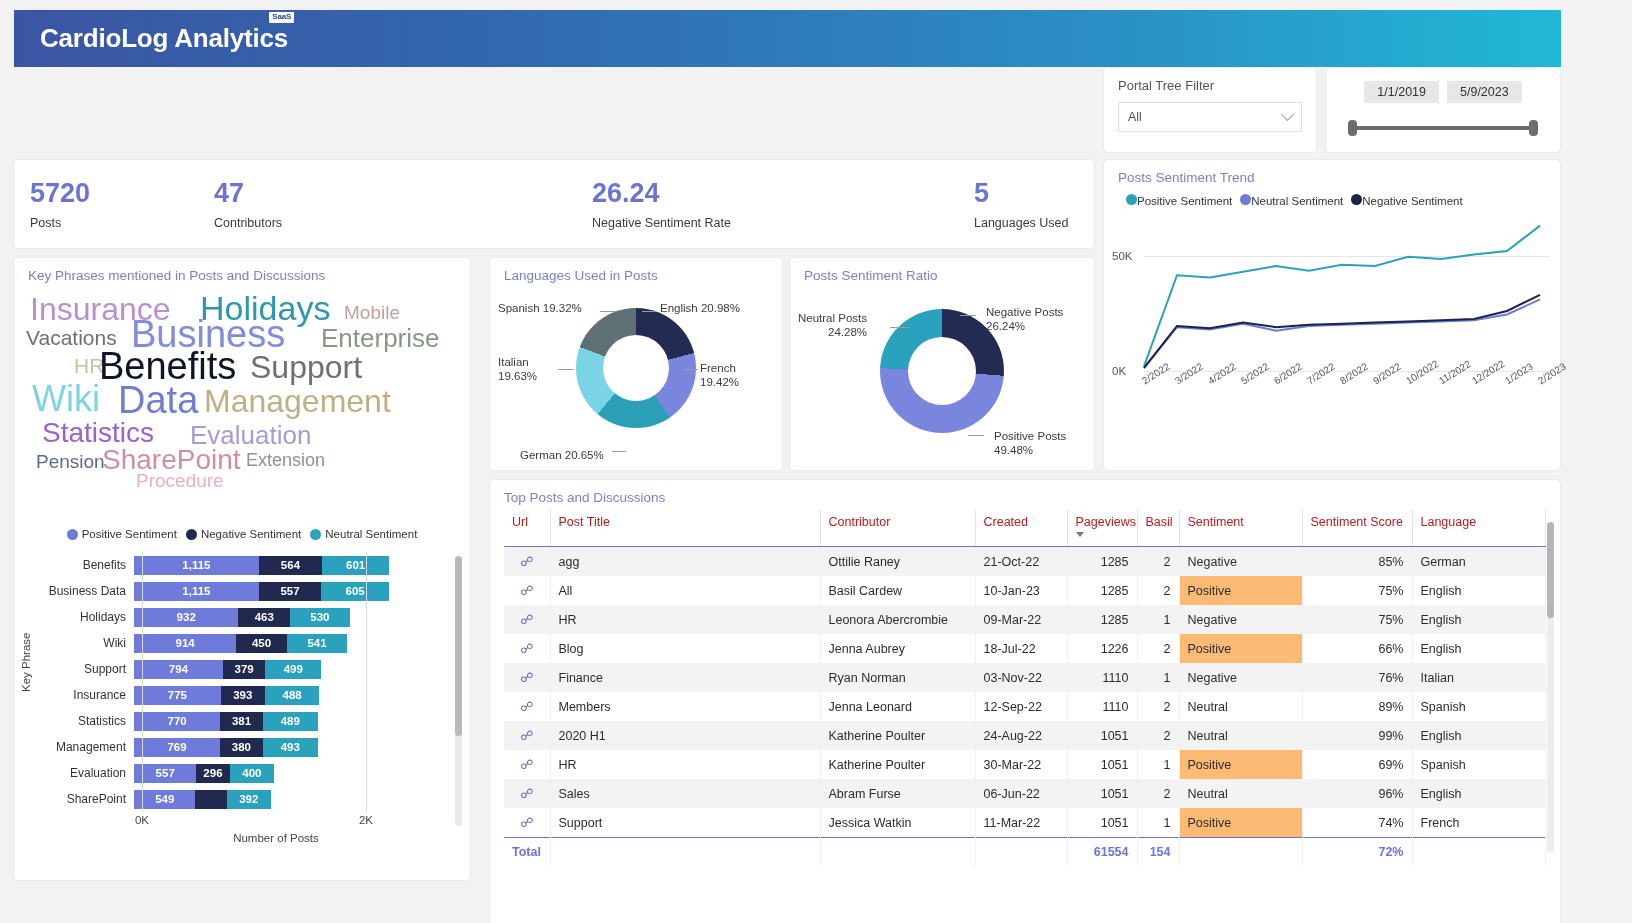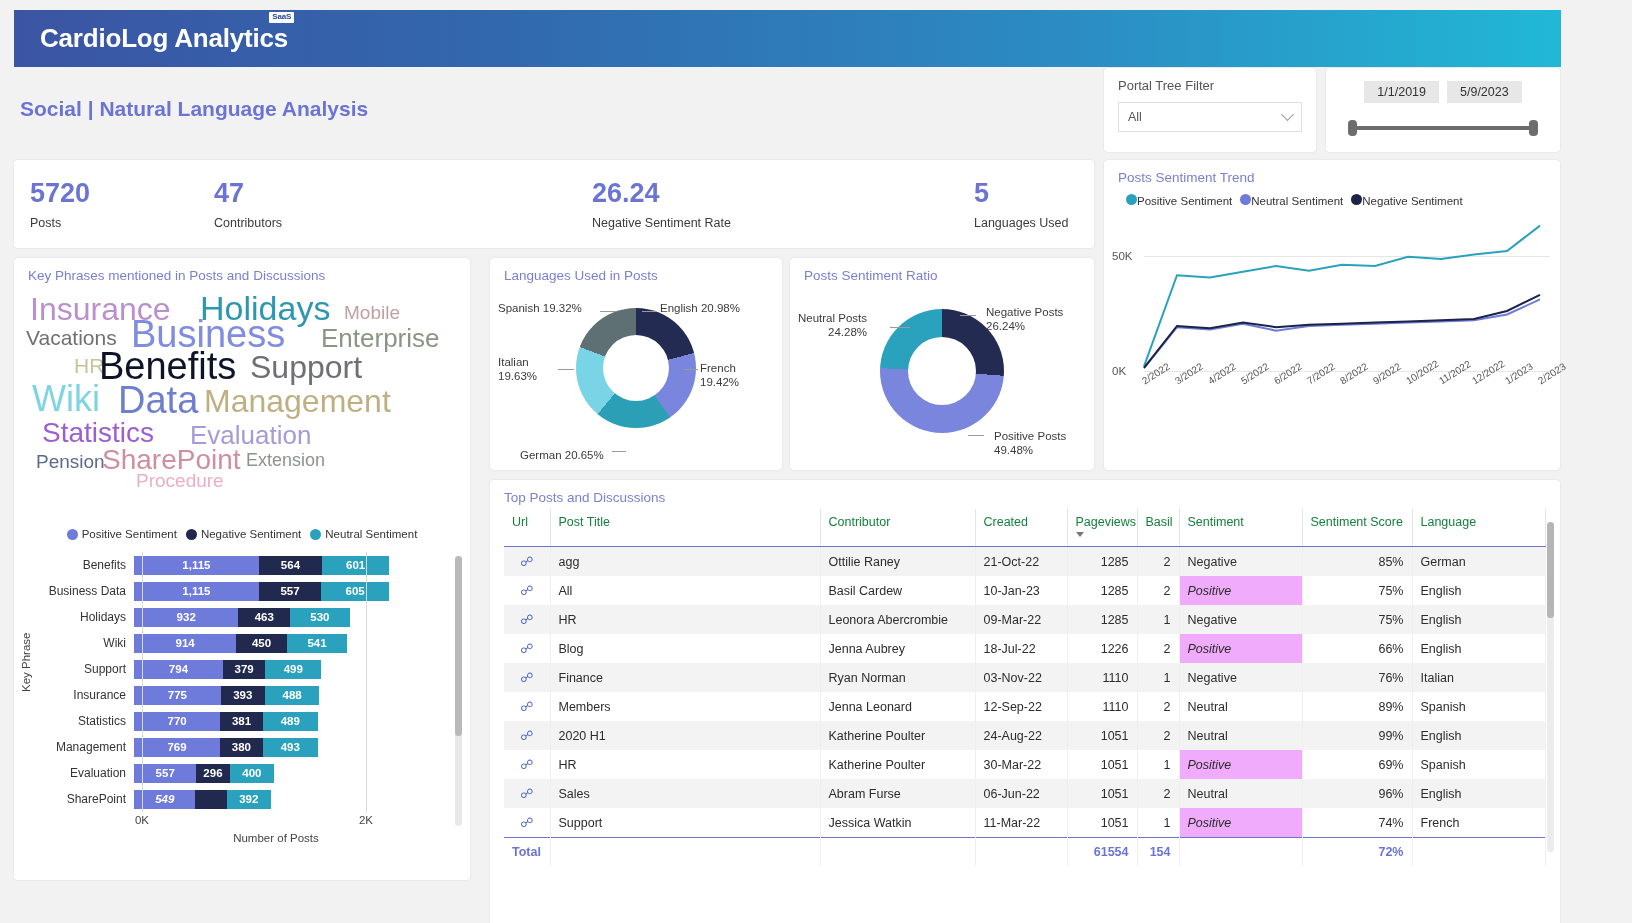--- a/index.html
+++ b/index.html
@@ -114,32 +114,32 @@
   .date-row { display: flex; gap: 8px; justify-content: center; padding-top: 13px; }
   .date-pill { background: #e7e7e7; padding: 4px 13px; font-size: 12.5px; color: #333; }
   .slider { position: relative; margin: 17px 22px 0 22px; height: 16px; }
   .slider .track { position: absolute; top: 6px; left: 0; right: 0; height: 4px; background: #6d6d6d; }
   .slider .handle { position: absolute; top: 0; width: 9px; height: 16px; background: #6d6d6d; border-radius: 4px; }
 
   
   #table-card { left: 490px; top: 480px; width: 1070px; height: 479px; }
   table.posts { width: 100%; border-collapse: collapse; table-layout: fixed; margin-top: 4px; }
   table.posts th {
-    font-weight: normal; font-size: 12.5px; color: #15803d; text-align: left;
+    font-weight: normal; font-size: 12.5px; color: #b91c1c; text-align: left;
     padding: 6px 8px 9px 8px; border-bottom: 1.5px solid #6b74d4; border-right: 1px solid #e4e4e4;
     vertical-align: top;
   }
   table.posts td {
     font-size: 12.5px; color: #2c2c2c; padding: 7px 8px; border-right: 1px solid #efefef;
     white-space: nowrap; overflow: hidden;
   }
   table.posts tr.alt td { background: #f3f3f3; }
   td.num, th.num { text-align: right; }
   td.sent { padding-left: 8px; }
-  .sent-pos { background: #f0abfc; font-style: italic; }
+  .sent-pos { background: #fdba74; }
   .sent-neg { background: #fb5c5c; }
   tr.total td { color: #6b74d4; font-weight: bold; border-top: 1.5px solid #6b74d4; background: #fff; }
   .link-icon { color: #4b62c4; font-size: 13px; }
   .sort-caret { width: 0; height: 0; border-left: 4px solid transparent; border-right: 4px solid transparent;
                 border-top: 5px solid #777; margin-top: 3px; }
   .hscroll { position: absolute; left: 14px; right: 26px; bottom: 6px; height: 7px; background: #e9e9e9; border-radius: 4px; }
   .hscroll .thumb { position: absolute; left: 0; height: 7px; width: 84%; background: #b9b9b9; border-radius: 4px; }
   .tvscroll { position: absolute; right: 6px; top: 42px; width: 7px; height: 330px; background: #ececec; border-radius: 4px; }
   .tvscroll .thumb { position: absolute; top: 0; width: 7px; height: 96px; background: #b5b5b5; border-radius: 4px; }
 </style>
@@ -148,21 +148,20 @@
 
 <div class="page">
 
   <div class="banner">
     <div class="brand">
       <span>CardioLog Analytics</span>
       <span class="saas-badge">SaaS</span>
     </div>
   </div>
 
-  <div class="page-title">Social | Natural Language Analysis</div>
 
   <div class="card" id="portal-card">
     <div class="portal-lbl">Portal Tree Filter</div>
     <div class="portal-select">
       <span>All</span>
       <span class="chev"></span>
     </div>
   </div>
 
   <div class="card" id="date-card">
@@ -305,21 +304,21 @@
             <div class="bar-label">Evaluation</div>
             <div class="bar-track">
               <div class="seg pos" style="width: 62.384px;">557</div>
               <div class="seg neg" style="width: 33.152px;">296</div>
               <div class="seg neu" style="width: 44.8px;">400</div>
             </div>
           </div>
           <div class="bar-row">
             <div class="bar-label">SharePoint</div>
             <div class="bar-track">
-              <div class="seg pos" style="width: 61.488px; font-style: italic;">549</div>
+              <div class="seg pos" style="width: 61.488px;">549</div>
               <div class="seg neg" style="width: 31.36px;"></div>
               <div class="seg neu" style="width: 43.904px;">392</div>
             </div>
           </div>
           <div class="gridline" style="left: 120px;"></div>
           <div class="gridline" style="left: 344px;"></div>
         </div>
       <div class="xaxis-ticks" id="bar-xticks">
           <span class="xt" style="left: 0px; top: 2px;">0K</span>
           <span class="xt" style="left: 224px; top: 2px;">2K</span>

